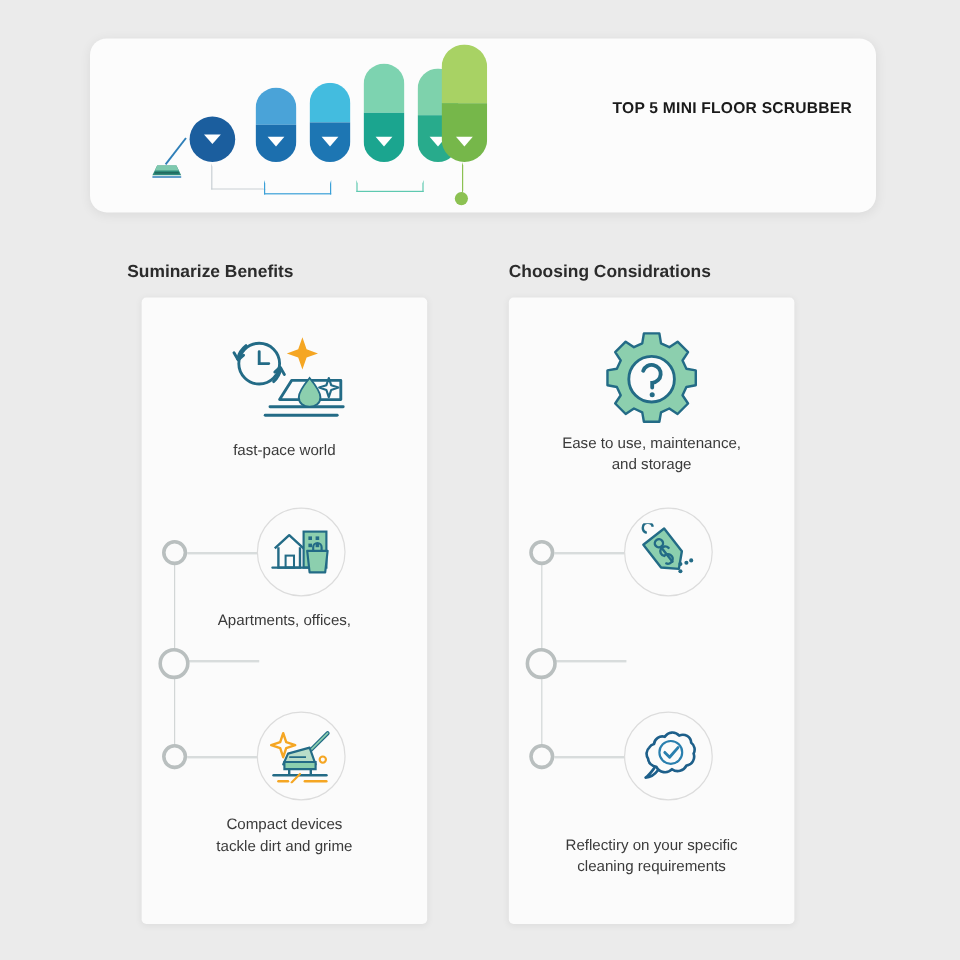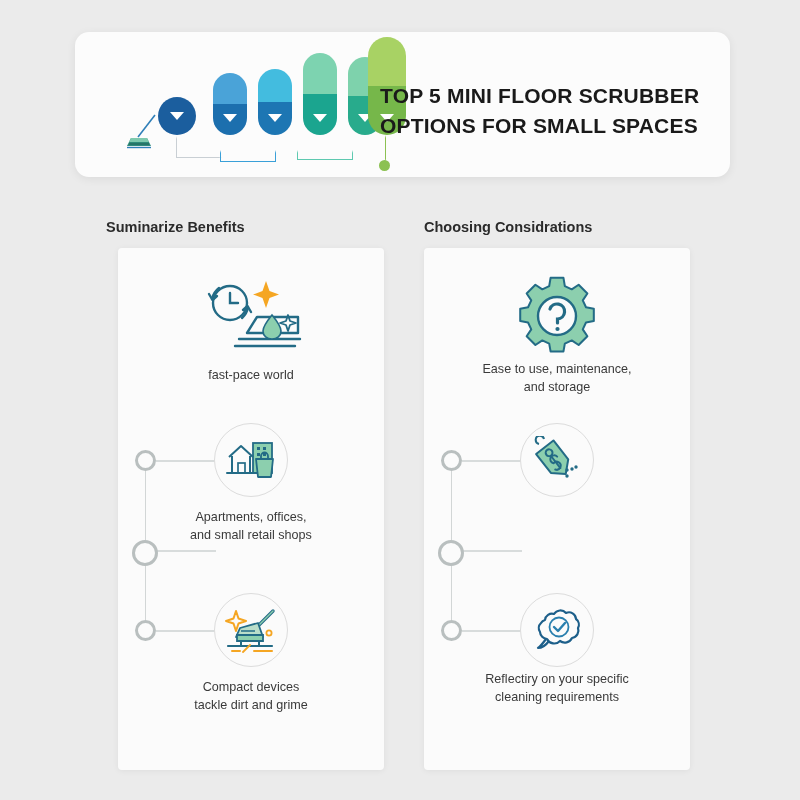--- a/index.html
+++ b/index.html
@@ -65,40 +65,41 @@
     position: absolute;
     border-style: solid;
     border-color: transparent;
   }
 
   .header-title {
     position: absolute;
     left: 305px;
     top: 49px;
     width: 330px;
-    font-size: 21px;
+    font-size: 13px;
     font-weight: bold;
     line-height: 1.45;
     color: #1a1a1a;
     letter-spacing: 0.2px;
+    text-align: right;
   }
 
   
   .section-heading {
     position: absolute;
     font-size: 14.5px;
     font-weight: bold;
     color: #2b2b2b;
   }
 
   
   .content-card {
     position: absolute;
     top: 248px;
-    width: 266px;
+    width: 238px;
     height: 522px;
     background: #fbfbfb;
     border-radius: 4px;
     box-shadow: 0 1px 6px rgba(0,0,0,0.06);
   }
   .card-left  { left: 118px; }
   .card-right { left: 424px; }
 
   .card-inner { position: relative; width: 100%; height: 100%; }
 
@@ -223,21 +224,20 @@
     <div class="pill" style="left:248px;height:98px;width:38px;border-radius:19px;">
       <div class="top-half" style="background:#a8d264;"></div>
       <div class="bot-half" style="background:#76b74a;"></div>
     </div>
     <div class="caret" style="left:260px;bottom:55px;"></div>
 
   </div>
 
   <div class="header-title">
     <div>TOP 5 MINI FLOOR SCRUBBER</div>
-    <div>OPTIONS FOR SMALL SPACES</div>
   </div>
 </div>
 
 <div class="section-heading" style="left:106px; top:219px;">Suminarize Benefits</div>
 
 <div class="section-heading" style="left:424px; top:219px;">Choosing Considrations</div>
 
 <div class="content-card card-left">
  <div class="card-inner">
 
@@ -296,21 +296,20 @@
       <rect x="12" y="24" width="7" height="10" fill="none" stroke="#236b86" stroke-width="1.7"></rect>
       <line x1="1" y1="34" x2="32" y2="34" stroke="#236b86" stroke-width="2" stroke-linecap="round"></line>
 
       <path d="M30 20 L47 20 L45 38 L32 38 Z" fill="#8ccfae" stroke="#236b86" stroke-width="1.8" stroke-linejoin="round"></path>
       <path d="M35 21 L35 17 A3.5 3.5 0 0 1 42 17 L42 21" fill="none" stroke="#236b86" stroke-width="1.8"></path>
     </svg>
   </div>
 
   <div class="caption" style="top:260px;">
     <div>Apartments, offices,</div>
-    <div>and small retail shops</div>
   </div>
 
   <div class="circle-icon" style="top:345px;">
     <svg width="52" height="46" viewBox="0 0 52 46">
 
       <path d="M48 4 L32 20" stroke="#236b86" stroke-width="3.4" stroke-linecap="round"></path>
       <path d="M48 4 L32 20" stroke="#8ccfae" stroke-width="1.4" stroke-linecap="round"></path>
 
       <path d="M15 21 L33 16 L38 30 L11 30 Z" fill="#b9ddc9" stroke="#236b86" stroke-width="1.8" stroke-linejoin="round"></path>
       <path d="M12 28 L38 28 L38 34 L12 34 Z" fill="#8ccfae" stroke="#236b86" stroke-width="1.8"></path>
@@ -391,19 +390,19 @@
       <path d="M13 12 A7 7 0 0 1 22 6 A7.5 7.5 0 0 1 34 5 A7 7 0 0 1 44 11
                A7 7 0 0 1 46 20 A7.5 7.5 0 0 1 40 30 A8 8 0 0 1 28 33
                A8 8 0 0 1 15 31 A7.5 7.5 0 0 1 8 24 A7 7 0 0 1 9 15
                A6.5 6.5 0 0 1 13 12 Z" fill="none" stroke="#1d5f8a" stroke-width="2.2" stroke-linejoin="round"></path>
       <path d="M14 31 C11 35 9 38 6 40 C11 40 14 37 17 33" fill="none" stroke="#1d5f8a" stroke-width="2.2" stroke-linejoin="round"></path>
       <circle cx="27" cy="19" r="9.5" fill="none" stroke="#2a7fae" stroke-width="1.8"></circle>
       <path d="M22 19 L26 23 L33 15" fill="none" stroke="#2a7fae" stroke-width="2.4" stroke-linecap="round" stroke-linejoin="round"></path>
     </svg>
   </div>
 
-  <div class="caption" style="top:422px;">
+  <div class="caption" style="top:447px;">
     <div>Reflectiry on your specific</div>
     <div>cleaning requirements</div>
   </div>
 
  </div>
 </div>
 
 </body></html>

